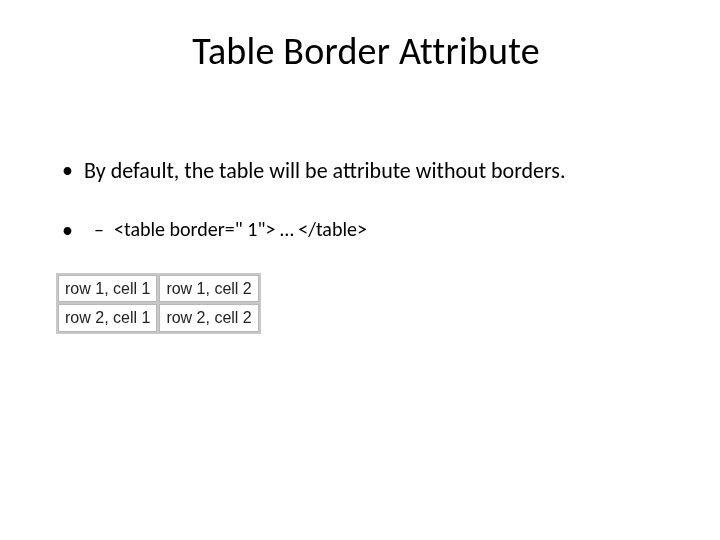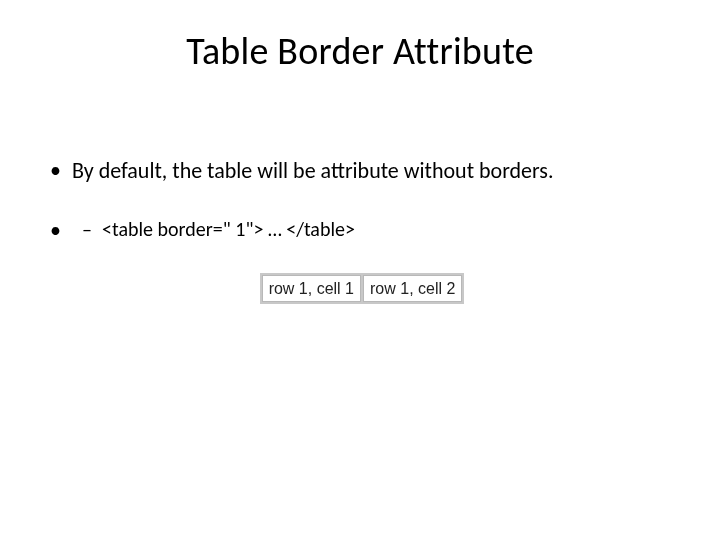--- a/index.html
+++ b/index.html
@@ -1,26 +1,26 @@
 <!DOCTYPE html>
 <html><head>
 <meta charset="utf-8">
 <style>
   * { margin: 0; padding: 0; box-sizing: border-box; }
   html, body { width: 720px; height: 540px; background: #fff; font-family: Calibri, Arial, sans-serif; color: #000; }
-  .slide { width: 720px; height: 540px; position: relative; padding: 20px 0 0 0; }
+  .slide { width: 720px; height: 540px; position: relative; padding: 20px 0 0 12px; }
   .title { font-size: 38px; font-weight: 400; text-align: center; margin-top: 8px; letter-spacing: 0.2px; }
   .content { margin-top: 82px; padding: 0 40px 0 44px; font-size: 22px; line-height: 1.35; }
   ul.level1 { list-style: none; }
   ul.level1 > li { position: relative; padding-left: 28px; margin-bottom: 30px; }
   ul.level1 > li::before { content: "•"; position: absolute; left: 6px; top: 0; font-size: 22px; }
   ul.level2 { list-style: none; margin-top: 4px; }
   ul.level2 > li { position: relative; padding-left: 30px; font-size: 20px; }
   ul.level2 > li::before { content: "–"; position: absolute; left: 10px; top: 0; font-size: 20px; }
-  .table-wrap { margin-top: 0; display: flex; justify-content: center; }
+  .table-wrap { margin-top: 0; display: flex; justify-content: flex-start; }
   table.demo { border-collapse: separate; border-spacing: 2px; background: #c8c8c8; font-family: Verdana, Geneva, sans-serif; font-size: 16px; color: #222; }
   table.demo td { background: #fff; border: 1px solid #b8b8b8; padding: 2px 6px; }
 </style>
 </head>
 <body>
 
 <div class="slide">
   <h1 class="title">Table Border Attribute</h1>
 
   <div class="content">
@@ -37,17 +37,21 @@
       </li>
     </ul>
 
     <div class="table-wrap">
       <table class="demo">
         <tbody>
             <tr>
           <td>row 1, cell 1</td>
           <td>row 1, cell 2</td>
         </tr>
+        <tr>
+          <td>row 2, cell 1</td>
+          <td>row 2, cell 2</td>
+        </tr>
       </tbody>
         </table>
     </div>
   </div>
 </div>
 
 </body></html>

